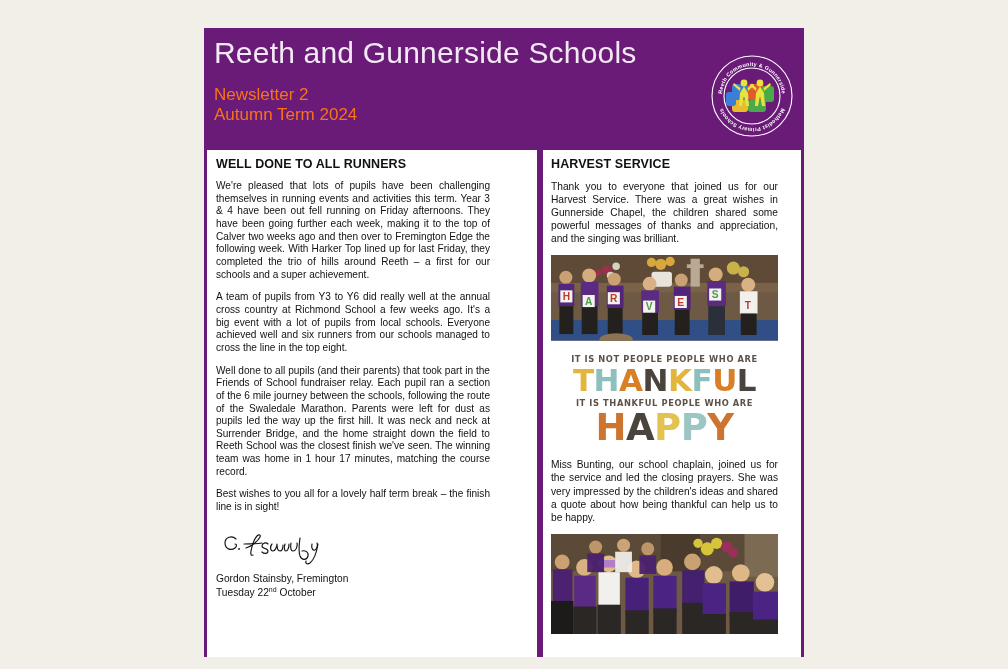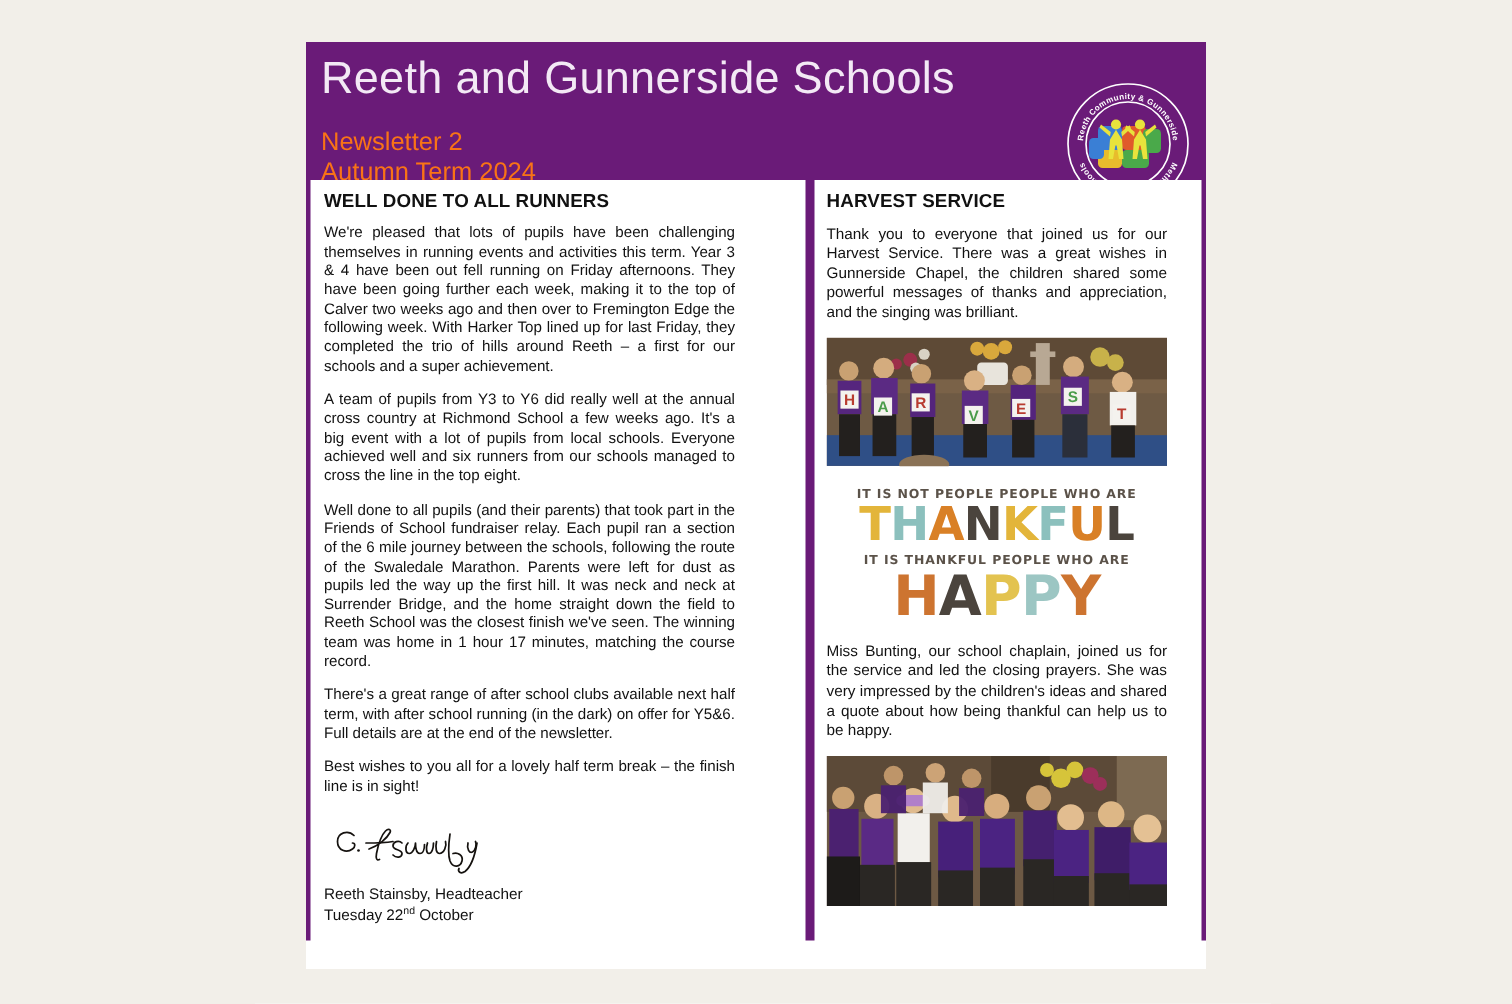--- a/index.html
+++ b/index.html
@@ -19,21 +19,21 @@
     top: 28px;
     width: 600px;
     height: 618px;
     background: #ffffff;
     box-sizing: border-box;
   }
 
   
   .header {
     position: relative;
-    height: 92px;
+    height: 122px;
     background: #6a1b78;
     padding: 9px 14px 0 10px;
     box-sizing: border-box;
     overflow: hidden;
   }
   .school-title {
     color: #f3e9f5;
     font-size: 30px;
     font-weight: 300;
     letter-spacing: 0.2px;
@@ -216,41 +216,40 @@
   </div>
 
   <div class="body-area">
     <div class="col-divider" style="background: rgb(106, 27, 120);"></div>
 
     <div class="col-left" style="border-left-color: rgb(106, 27, 120);">
       <div class="section-head">WELL DONE TO ALL RUNNERS</div>
       <p class="copy">We're pleased that lots of pupils have been challenging themselves in running events and activities this term. Year 3 &amp; 4 have been out fell running on Friday afternoons. They have been going further each week, making it to the top of Calver two weeks ago and then over to Fremington Edge the following week. With Harker Top lined up for last Friday, they completed the trio of hills around Reeth – a first for our schools and a super achievement.</p>
       <p class="copy">A team of pupils from Y3 to Y6 did really well at the annual cross country at Richmond School a few weeks ago. It's a big event with a lot of pupils from local schools. Everyone achieved well and six runners from our schools managed to cross the line in the top eight.</p>
       <p class="copy">Well done to all pupils (and their parents) that took part in the Friends of School fundraiser relay. Each pupil ran a section of the 6 mile journey between the schools, following the route of the Swaledale Marathon. Parents were left for dust as pupils led the way up the first hill. It was neck and neck at Surrender Bridge, and the home straight down the field to Reeth School was the closest finish we've seen. The winning team was home in 1 hour 17 minutes, matching the course record.</p>
-      <p class="copy">There's a great range of after school clubs available next half term, with after school running (in the dark) on offer for Y5&amp;6. Full details are at the end of the newsletter.</p>
       <p class="copy last">Best wishes to you all for a lovely half term break – the finish line is in sight!</p>
 
       <div class="sig-area">
         <svg class="sig-svg" width="110" height="34" viewBox="0 0 110 34">
           <g fill="none" stroke="#15120f" stroke-width="1.15" stroke-linecap="round" stroke-linejoin="round">
             <path d="M14 7 C10 3, 3 5, 3 11 C3 17, 9 19, 13 16 C15 14.5, 15 12, 13 12"></path>
             <circle cx="17" cy="17" r="0.9" fill="#15120f" stroke="none"></circle>
             <path d="M24 16 C30 14, 36 9, 38 5 C39 3, 37 2, 35 4 C32 7, 30 14, 29 19 C28.5 22, 29 24, 31 23"></path>
             <path d="M22 12 C28 12, 34 12, 40 11"></path>
             <path d="M46 12 C44 10, 40 11, 40 14 C40 17, 46 16, 46 19 C46 22, 42 22, 40 20"></path>
             <path d="M50 12 C48 14, 48 19, 51 19 C53 19, 55 15, 55 12 C55 16, 56 19, 58 19 C60 19, 61 16, 61 13"></path>
             <path d="M63 12 C62 15, 62 19, 64 19 C66 19, 67 15, 67 12"></path>
             <path d="M69 11 C68 16, 69 19, 71 19 C74 19, 76 14, 75 11"></path>
             <path d="M78 6 C77 13, 77 21, 78 24 C80 29, 85 28, 86 24 C87 20, 83 18, 80 19"></path>
             <path d="M90 12 C89 16, 91 19, 93 18 C95 17, 96 13, 95 11"></path>
             <path d="M96 12 C95 18, 93 27, 88 31 C85 33, 83 31, 84 29"></path>
           </g>
         </svg>
         <div class="sign-off">
-          <div>Reeth Stainsby, Headteacher</div>
+          <div>Gordon Stainsby, Fremington</div>
           <div><span>Tuesday 22</span><sup>nd</sup><span> October</span></div>
         </div>
       </div>
     </div>
 
     <div class="col-right" style="border-right-color: rgb(106, 27, 120);">
       <div class="section-head">HARVEST SERVICE</div>
       <p class="copy">Thank you to everyone that joined us for our Harvest Service. There was a great wishes in Gunnerside Chapel, the children shared some powerful messages of thanks and appreciation, and  the singing was brilliant.</p>
 
       <div class="photo">

